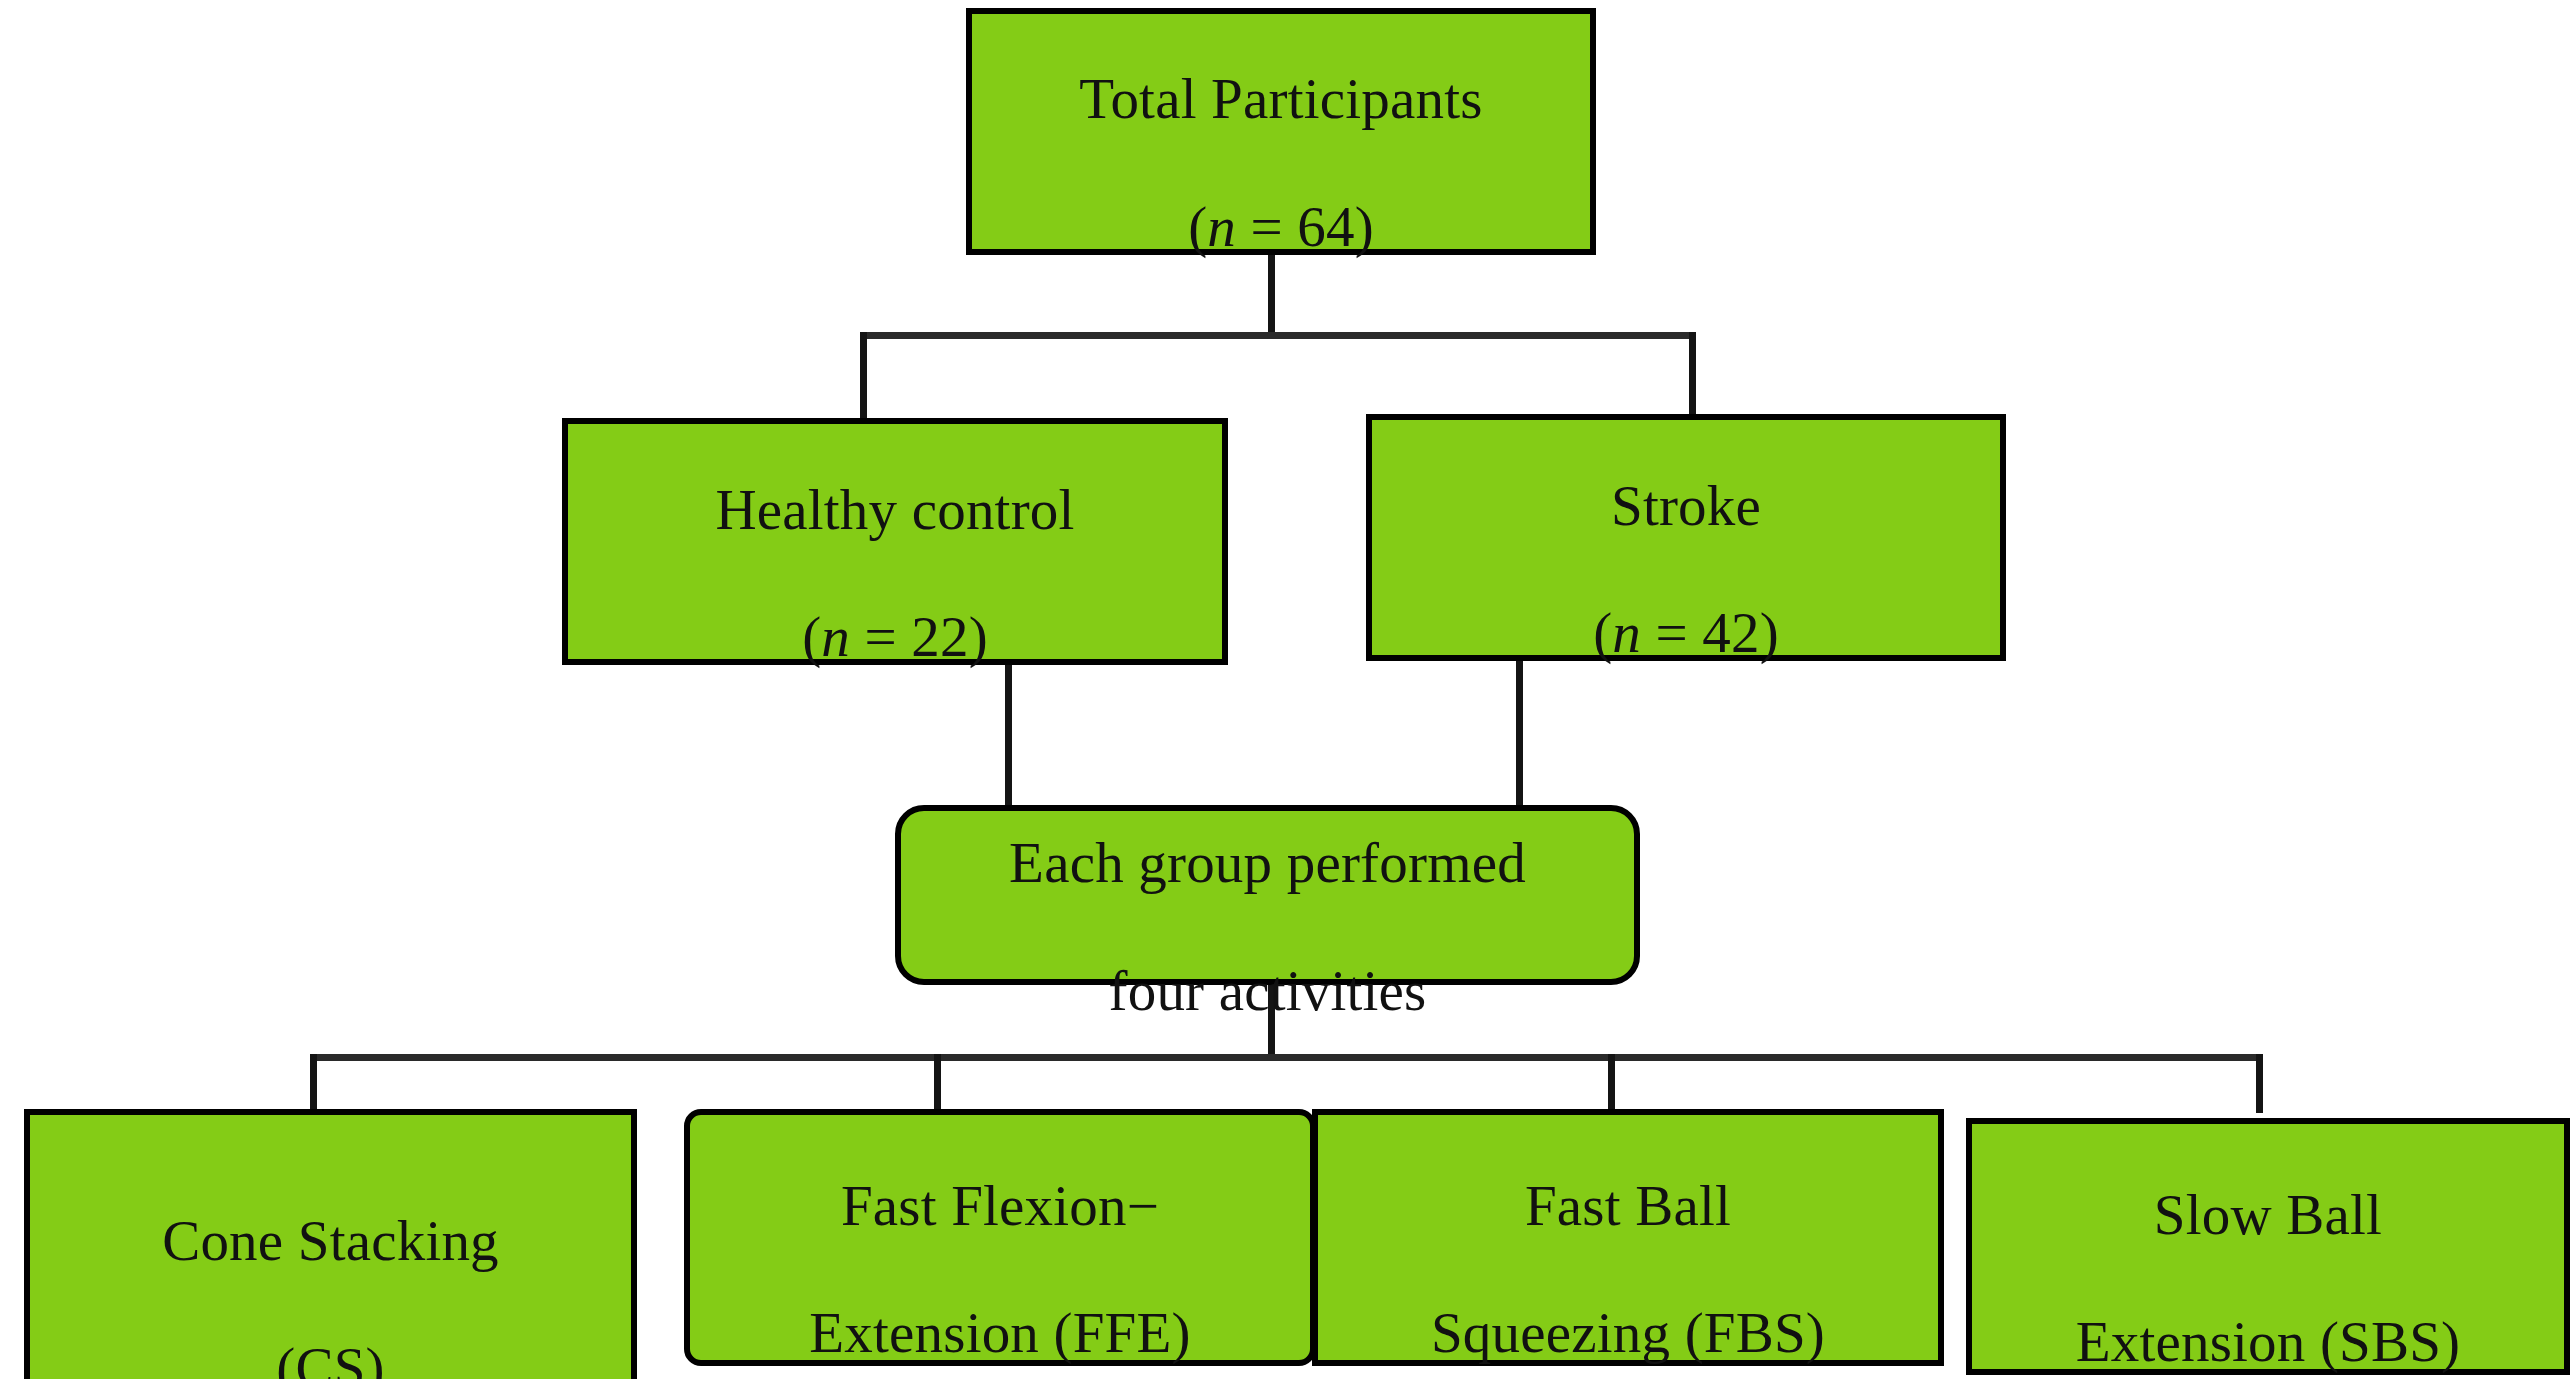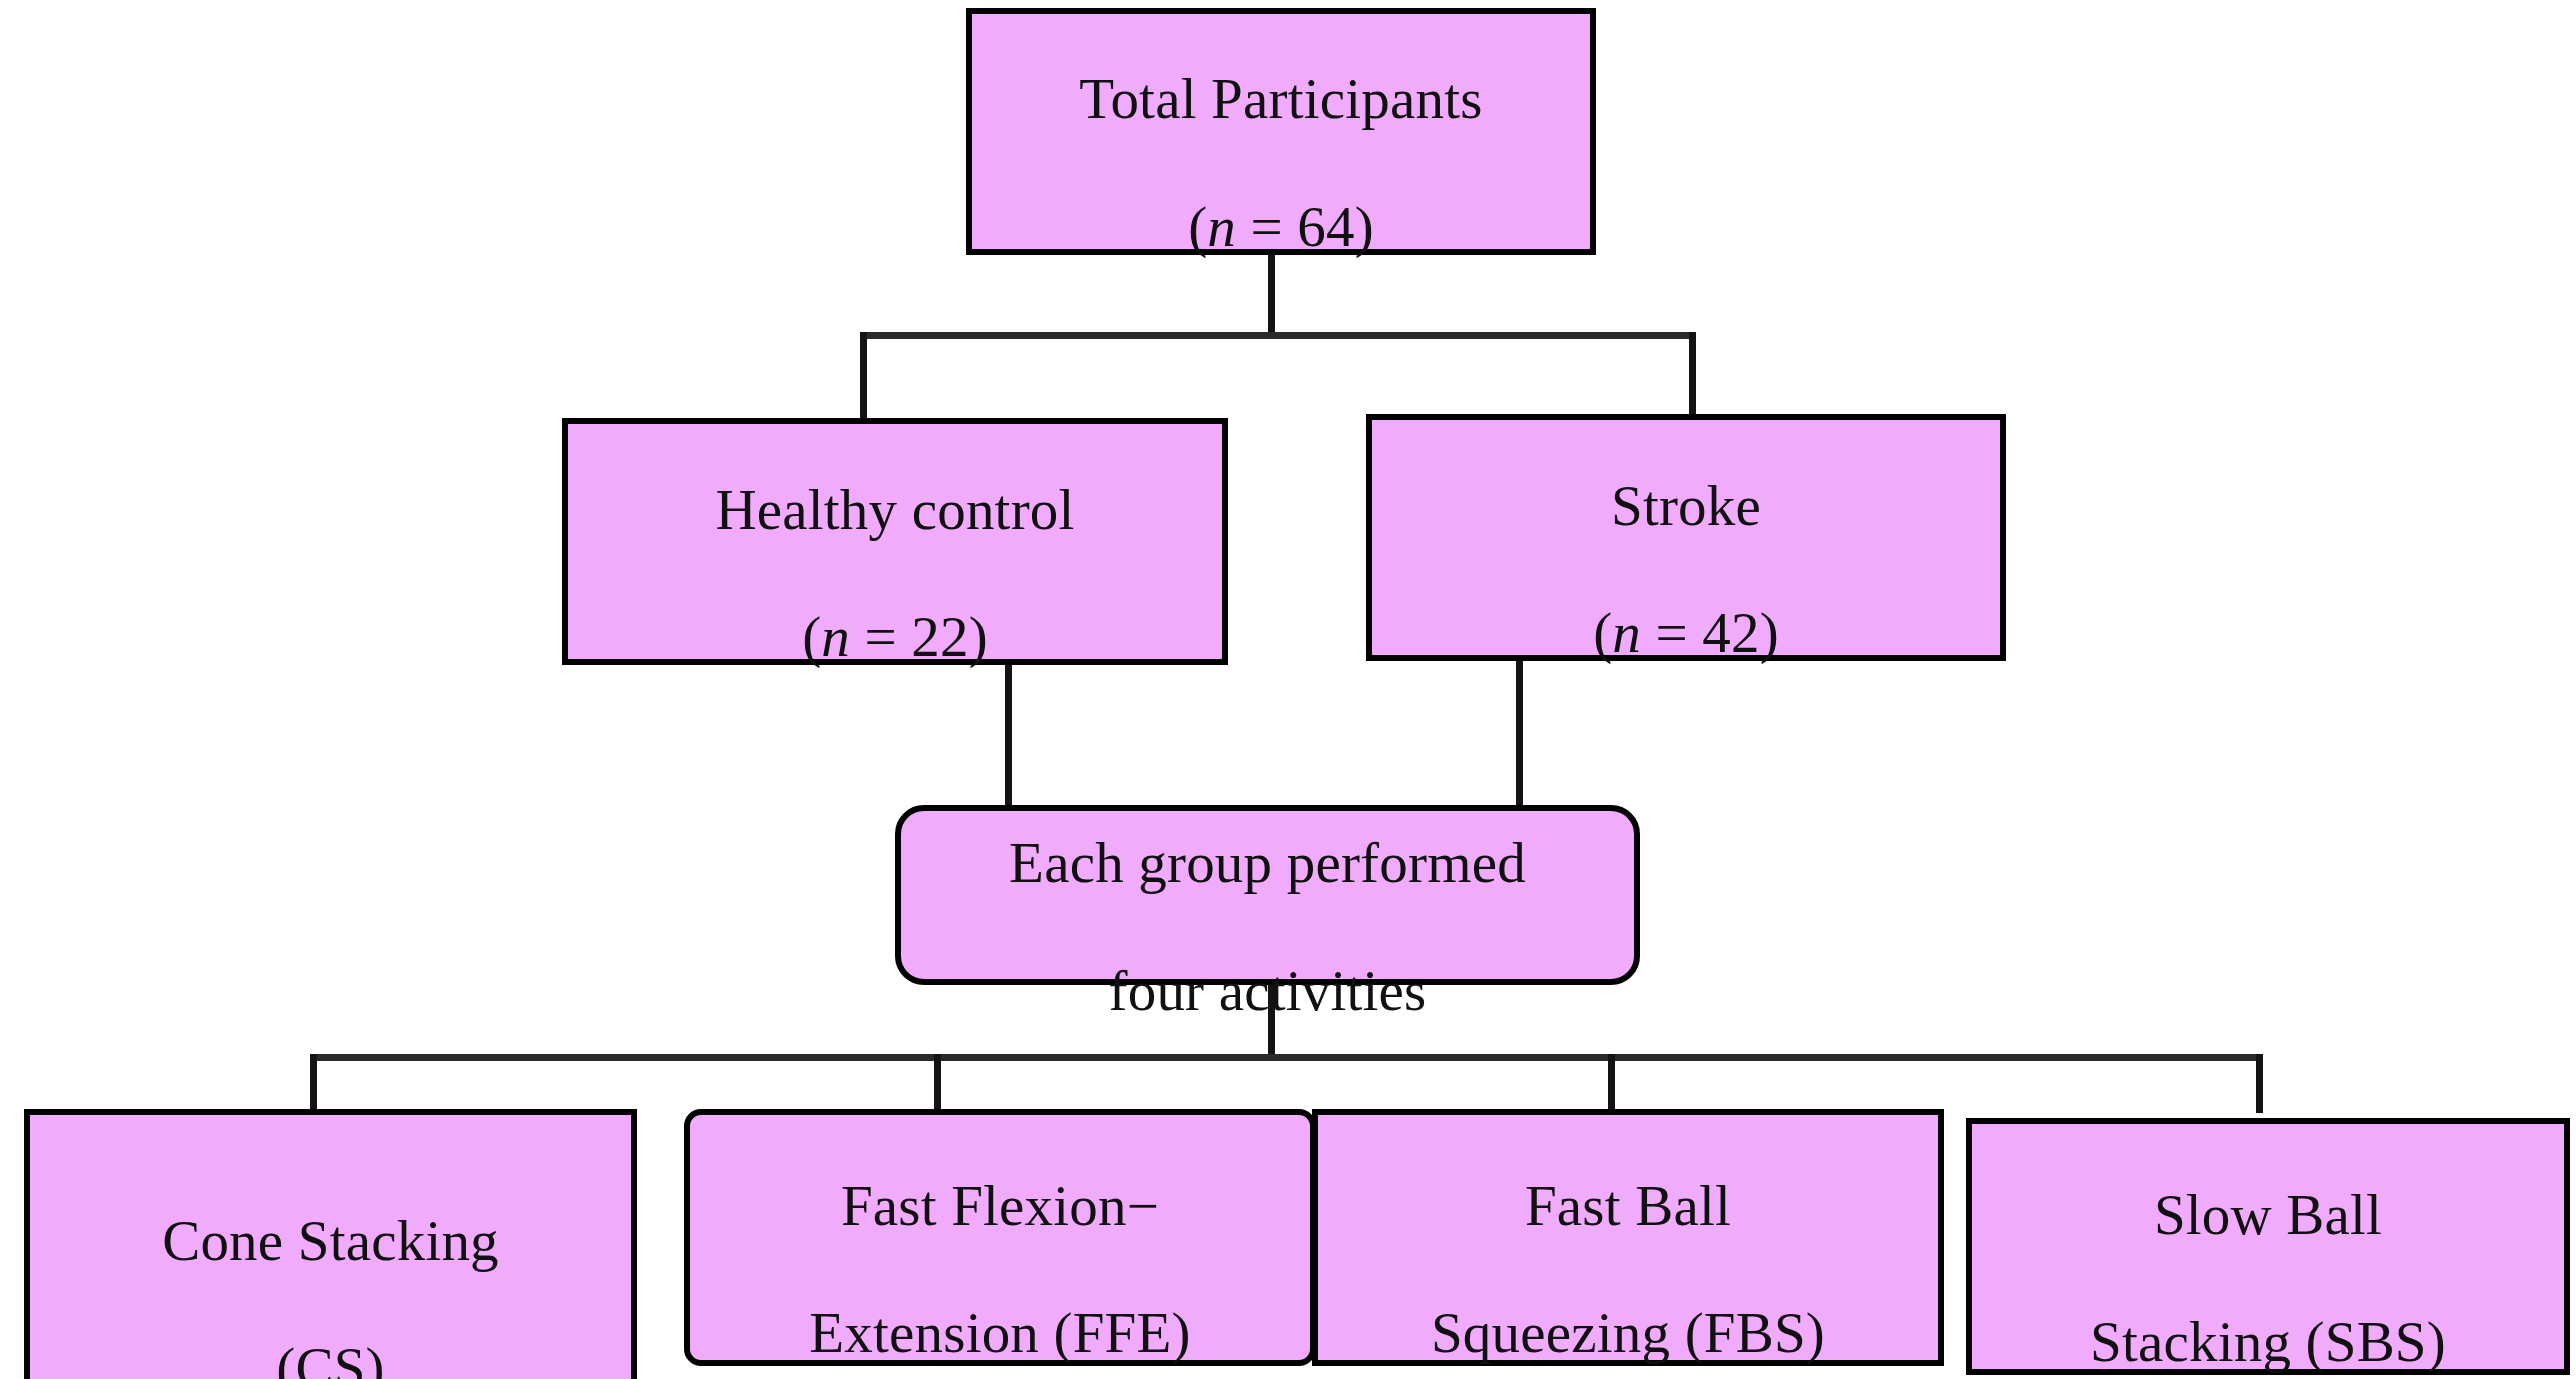--- a/index.html
+++ b/index.html
@@ -11,21 +11,21 @@
     position: relative;
     width: 2576px;
     height: 1379px;
     background: #ffffff;
     font-family: "Liberation Serif", "DejaVu Serif", serif;
     overflow: hidden;
   }
   .node {
     position: absolute;
     box-sizing: border-box;
-    background: #f0abfc;
+    background: #84cc16;
     border: 6.7px solid #000000;
     display: flex;
     align-items: center;
     justify-content: center;
     text-align: center;
     z-index: 3;
   }
   .node-text {
     font-size: 57px;
     line-height: 1.12;
@@ -118,18 +118,18 @@
   <div class="node" style="left:1312px; top:1109px; width:632px; height:257px;">
     <div class="node-text">
       <span>Fast Ball</span><br>
       <span>Squeezing (FBS)</span>
     </div>
   </div>
 
   <div class="node" style="left:1966px; top:1109px; width:604px; height:257px;margin-top:9px;">
     <div class="node-text">
       <span>Slow Ball</span><br>
-      <span>Stacking (SBS)</span>
+      <span>Extension (SBS)</span>
     </div>
   </div>
 
 </div>
 
 
 </body></html>

